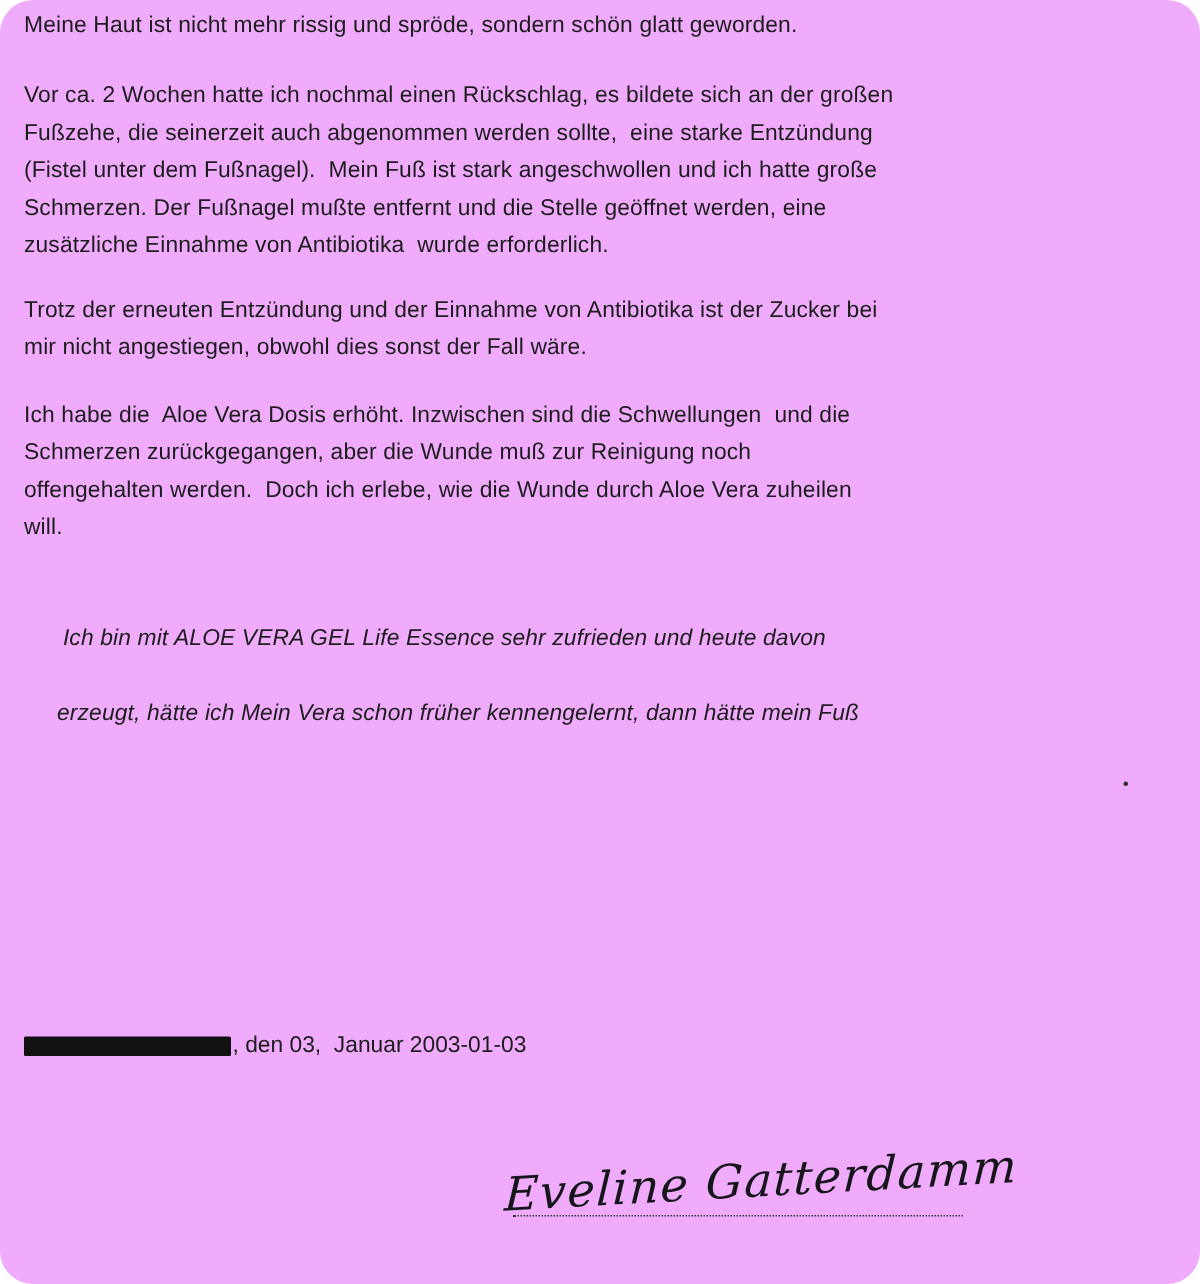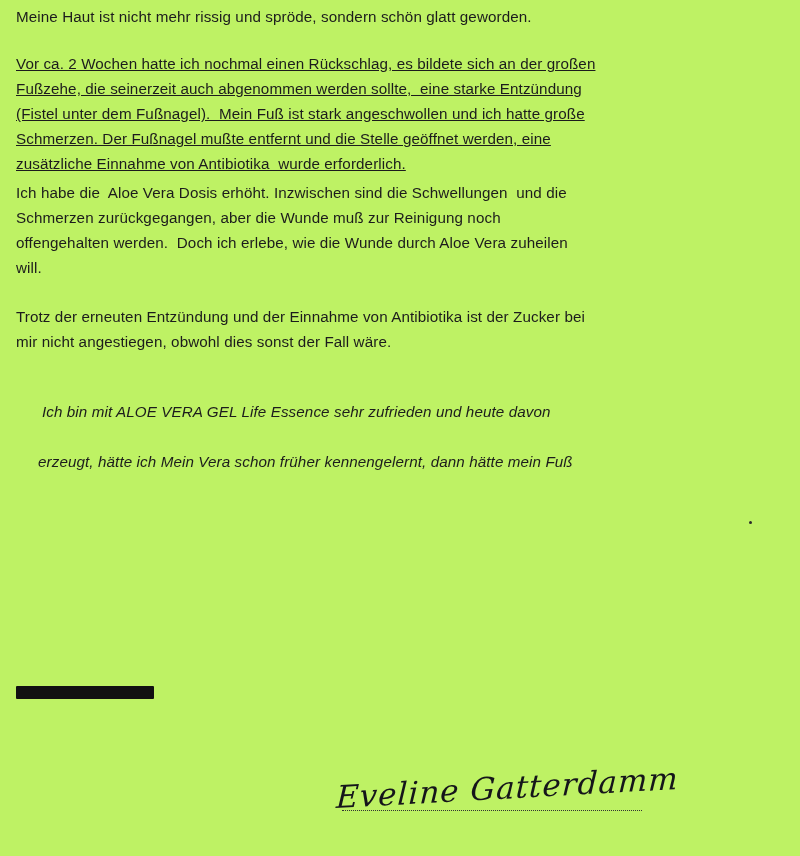--- a/index.html
+++ b/index.html
@@ -11,41 +11,42 @@
     width: 800px;
     height: 856px;
     position: relative;
     font-family: "Liberation Sans", sans-serif;
     color: #1a1a1a;
     overflow: hidden;
   }
   .page {
     position: absolute;
     inset: 0;
-    background: #bef264;
+    background: #f0abfc;
+    border-radius: 22px;
   }
   .doc-body {
     position: absolute;
     left: 16px;
     top: 4px;
     width: 760px;
   }
   .para {
     font-size: 15.2px;
     line-height: 25px;
     letter-spacing: 0.1px;
     margin: 0 0 18px 0;
     color: #1c1c1c;
     white-space: pre-wrap;
     font-family: "Liberation Sans", sans-serif;
   }
   .para.first {
     margin-bottom: 22px;
   }
-  .para.p2 { margin-bottom: 4px; text-decoration: underline; }
+  .para.p2 { margin-bottom: 18px; }
   .para.p3 { margin-bottom: 20px; }
   .para.p4 { margin-bottom: 24px; }
 
   
   .para.p5 {
     margin-bottom: 0;
     font-style: italic;
   }
   .para.p5 .ln2 { display: block; padding-left: 22px; }
   .para.p5 .ln3 { display: block; margin-left: -4px; }
@@ -119,40 +120,41 @@
   <div class="doc-body">
 
     <p class="para first">Meine Haut ist nicht mehr rissig und spröde, sondern schön glatt geworden.</p>
 
     <p class="para p2">Vor ca. 2 Wochen hatte ich nochmal einen Rückschlag, es bildete sich an der großen
 Fußzehe, die seinerzeit auch abgenommen werden sollte,  eine starke Entzündung
 (Fistel unter dem Fußnagel).  Mein Fuß ist stark angeschwollen und ich hatte große
 Schmerzen. Der Fußnagel mußte entfernt und die Stelle geöffnet werden, eine
 zusätzliche Einnahme von Antibiotika  wurde erforderlich.</p>
 
+    <p class="para p3">Trotz der erneuten Entzündung und der Einnahme von Antibiotika ist der Zucker bei
+mir nicht angestiegen, obwohl dies sonst der Fall wäre.</p>
+
     <p class="para p4">Ich habe die  Aloe Vera Dosis erhöht. Inzwischen sind die Schwellungen  und die
 Schmerzen zurückgegangen, aber die Wunde muß zur Reinigung noch
 offengehalten werden.  Doch ich erlebe, wie die Wunde durch Aloe Vera zuheilen
 will.</p>
-
-    <p class="para p3">Trotz der erneuten Entzündung und der Einnahme von Antibiotika ist der Zucker bei
-mir nicht angestiegen, obwohl dies sonst der Fall wäre.</p>
 
     <p class="para p5">
       <span class="ln1">Ich bin mit ALOE VERA GEL Life Essence sehr zufrieden und heute davon</span>
       <span class="ln2">erzeugt, hätte ich Mein Vera schon früher kennengelernt, dann hätte mein Fuß</span>
     </p>
 
   </div>
 
   <div class="stray-dot"></div>
 
   <div class="signature-block">
     <div class="place-line">
       <span class="redaction"></span>
+      <span>, den 03,  Januar 2003-01-03</span>
     </div>
   </div>
 
   <div class="sign-area">
     <div class="sign-script">Eveline Gatterdamm</div>
     <div class="sign-rule"></div>
   </div>
 
 </div>
 

